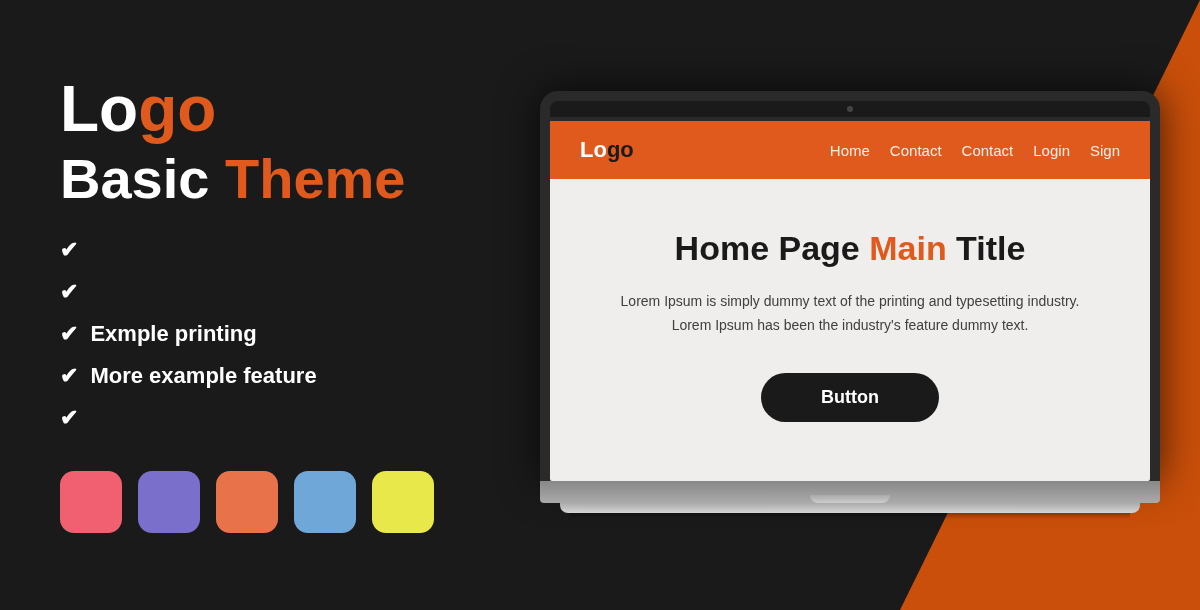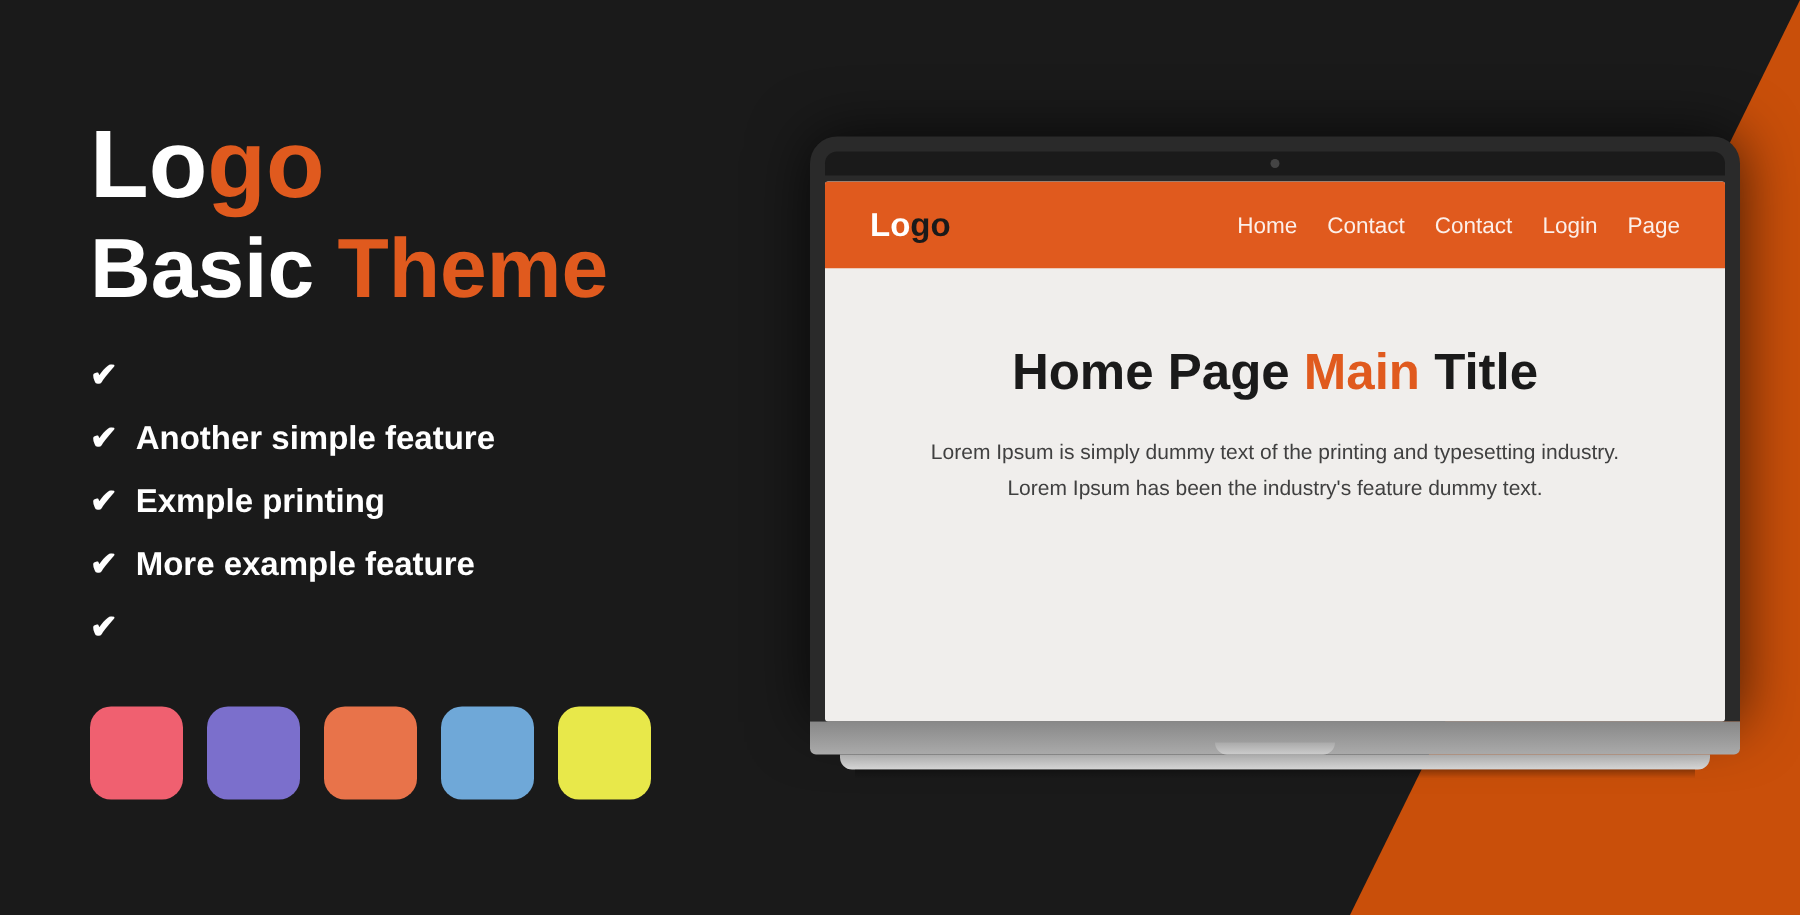--- a/index.html
+++ b/index.html
@@ -246,21 +246,20 @@
   <div class="tagline">
     Basic <span class="accent">Theme</span>
   </div>
 
   <ul class="features-list">
     <li>
       <span class="check-icon">✔</span>
     </li>
     <li>
       <span class="check-icon">✔</span>
-      <span>Another simple feature</span>
     </li>
     <li>
       <span class="check-icon">✔</span>
       <span>Exmple printing</span>
     </li>
     <li>
       <span class="check-icon">✔</span>
       <span>More example feature</span>
     </li>
     <li>
@@ -289,32 +288,33 @@
 
         <div class="browser-header">
           <div class="browser-logo">
             Lo<span class="accent" style="color:#1a1a1a;">go</span>
           </div>
           <nav class="browser-nav">
             <a>Home</a>
             <a>Contact</a>
             <a>Contact</a>
             <a>Login</a>
-            <a>Page</a>
+            <a>Sign</a>
           </nav>
         </div>
 
         <div class="browser-content">
           <h1 class="browser-main-title">
             <span>Home Page </span><span style="color:#e05a1e;">Main</span><span> Title</span>
           </h1>
           <p class="browser-description">
             <span>Lorem Ipsum is simply dummy text of the printing and typesetting industry.</span><br>
             <span>Lorem Ipsum has been the industry's feature dummy text.</span>
           </p>
+          <button class="browser-button">Button</button>
         </div>
 
       </div>
     </div>
 
     <div class="laptop-base">
       <div class="laptop-base-notch"></div>
     </div>
     <div class="laptop-foot"></div>
     <div class="laptop-shadow"></div>

